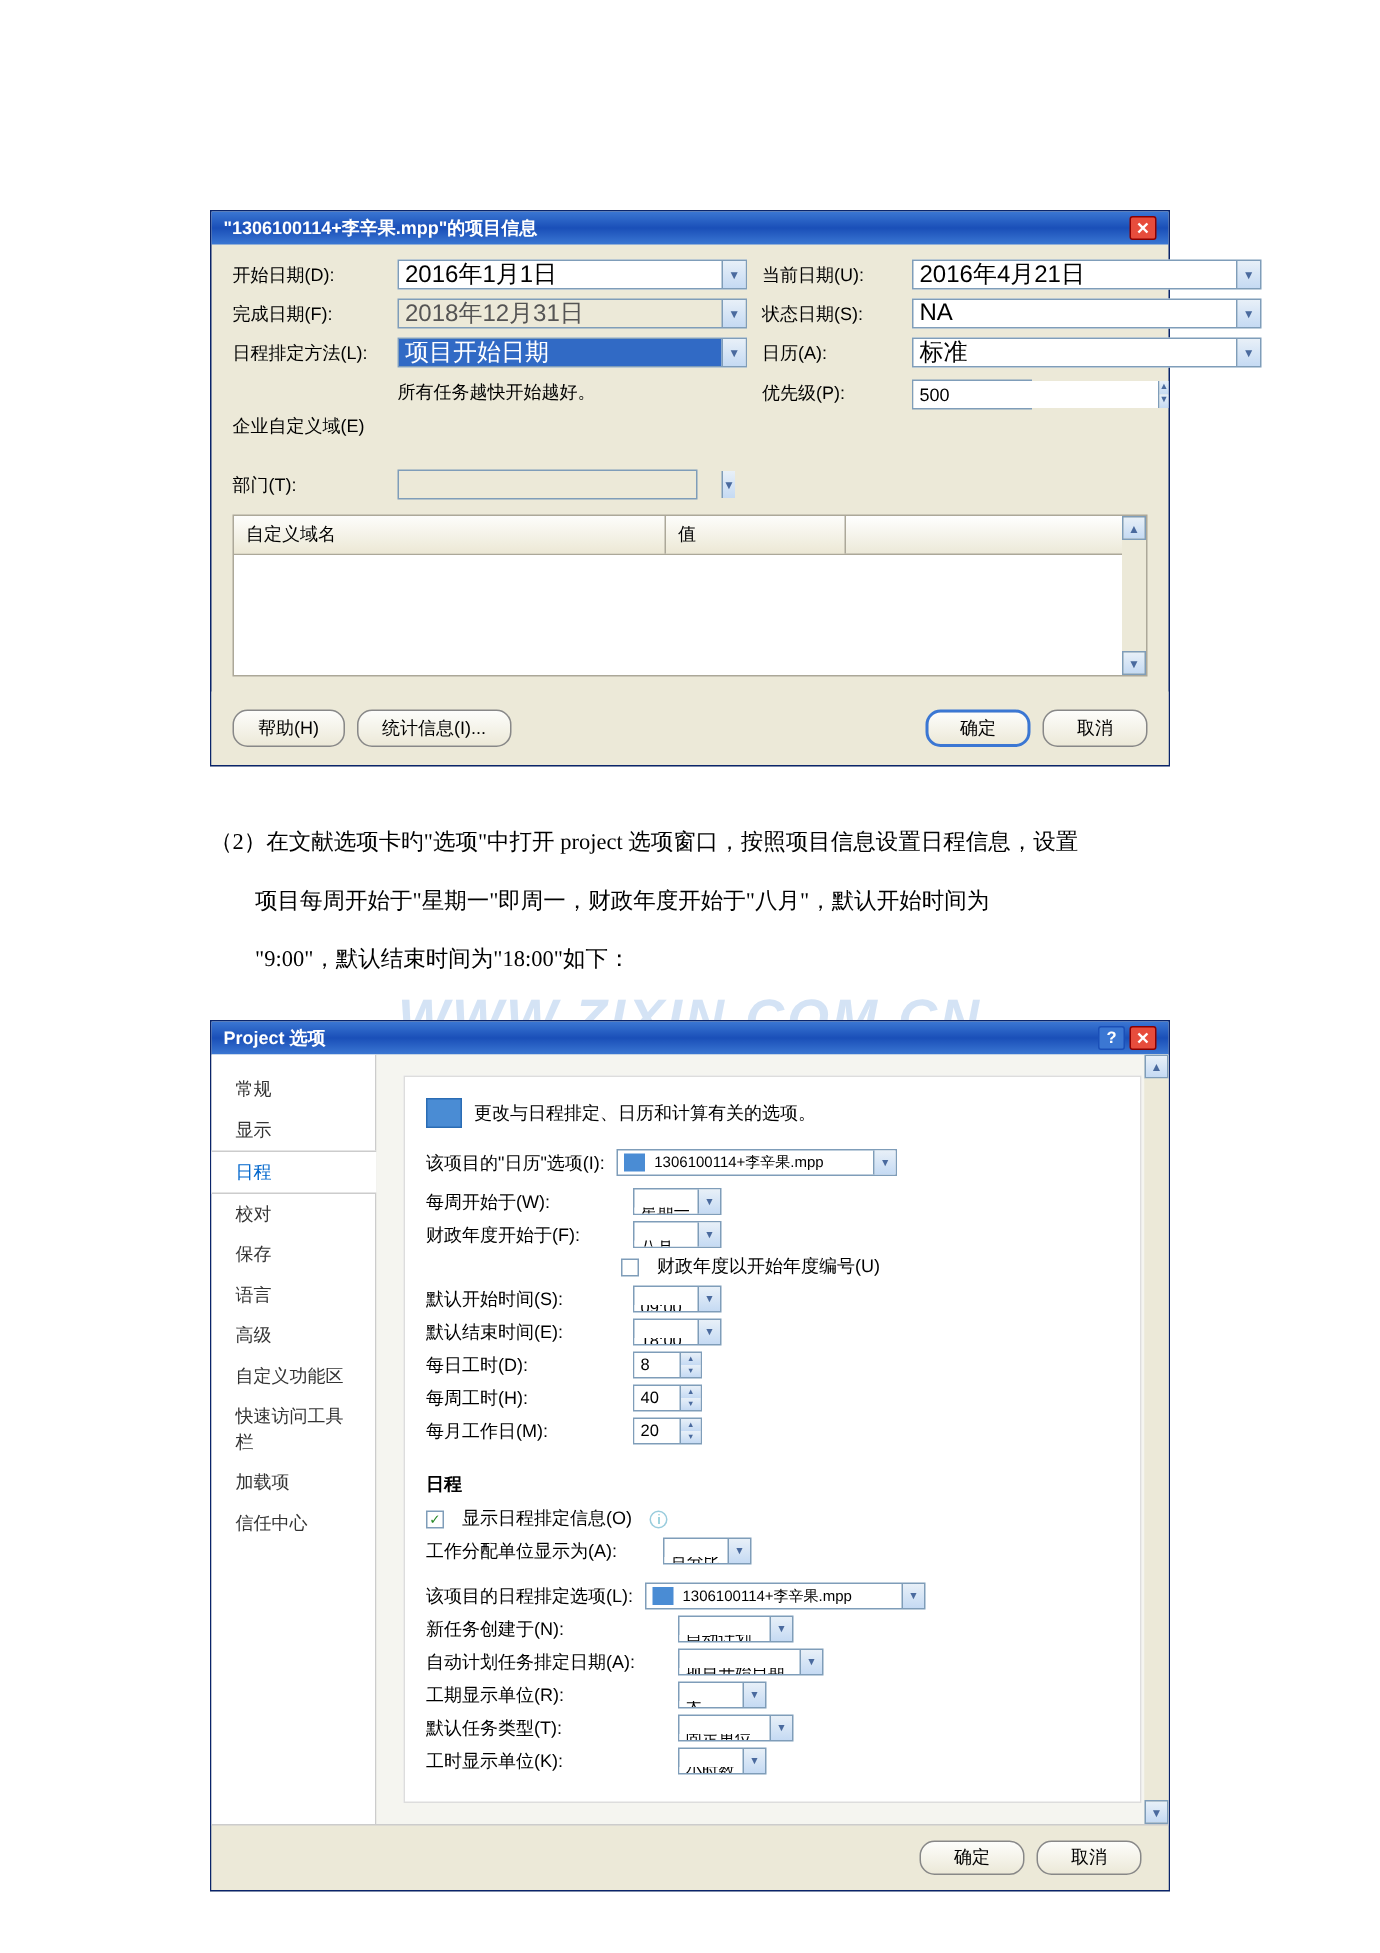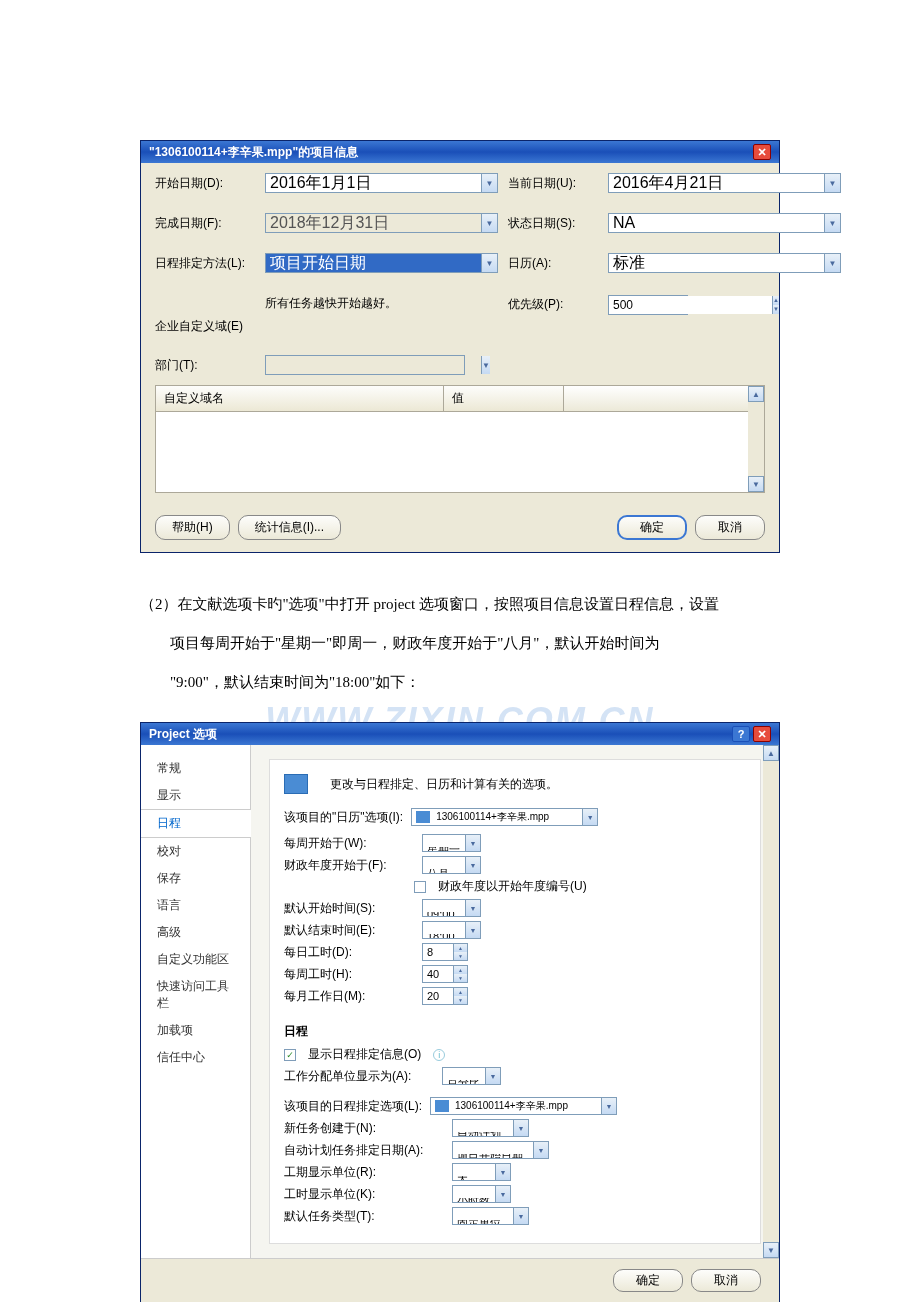--- a/index.html
+++ b/index.html
@@ -5,21 +5,21 @@
 * { box-sizing: border-box; margin: 0; padding: 0; }
 body { font-family: "Microsoft YaHei", SimSun, sans-serif; font-size: 12px; background: #fff; width: 920px; }
 .page { padding: 140px 140px 40px 140px; }
 .dlg { border: 1px solid #0a246a; background: #ece9d8; position: relative; }
 .titlebar { background: linear-gradient(to bottom, #3b77d3, #1a4fb8, #3b77d3); color: #fff; padding: 3px 8px; font-size: 12px; display: flex; align-items: center; justify-content: space-between; height: 22px; }
 .titlebar .t { font-weight: bold; }
 .close-btn { width: 18px; height: 16px; background: #e74c3c; color: #fff; display: flex; align-items: center; justify-content: center; font-weight: bold; border: 1px solid #8b0000; border-radius: 2px; font-size: 11px; cursor: pointer; }
 .help-close { display: flex; gap: 3px; }
 .help-btn { width: 18px; height: 16px; background: #3b77d3; color: #fff; display: flex; align-items: center; justify-content: center; font-weight: bold; border: 1px solid #1a4fb8; border-radius: 2px; font-size: 11px; cursor: pointer; }
 .dlg-body { padding: 10px 14px; }
-.form-grid { display: grid; grid-template-columns: 100px 1fr 90px 1fr; gap: 20px 10px; align-items: center; }
+.form-grid { display: grid; grid-template-columns: 100px 1fr 90px 1fr; gap: 6px 10px; align-items: center; }
 .lbl { font-size: 12px; }
 .combo { display: flex; border: 1px solid #7f9db9; background: #fff; height: 20px; }
 .combo.dis { background: #ece9d8; color: #999; }
 .combo input { border: none; flex: 1; font-size: 16px; padding: 0 4px; background: transparent; outline: none; }
 .combo .arrow { width: 16px; background: linear-gradient(to bottom, #e8f0f8, #c5daf3); border-left: 1px solid #7f9db9; display: flex; align-items: center; justify-content: center; font-size: 8px; color: #4a6a9e; cursor: pointer; }
 .combo.sel input { background: #316ac5; color: #fff; }
 .spinner { display: flex; border: 1px solid #7f9db9; background: #fff; height: 20px; width: 80px; }
 .spinner input { border: none; flex: 1; font-size: 12px; padding: 0 4px; outline: none; }
 .spinner .spins { width: 16px; display: flex; flex-direction: column; border-left: 1px solid #7f9db9; }
 .spinner .spins div { flex: 1; background: linear-gradient(to bottom, #e8f0f8, #c5daf3); display: flex; align-items: center; justify-content: center; font-size: 6px; color: #4a6a9e; cursor: pointer; }
@@ -41,21 +41,21 @@
 .desc-text { padding: 32px 0 24px 0; font-size: 15px; line-height: 2.6; font-family: SimSun, serif; }
 .desc-text .indent { text-indent: 2em; display: block; }
 .watermark { text-align: center; color: #d4e3f5; font-size: 36px; font-weight: bold; letter-spacing: 2px; margin: -26px 0 -20px 0; font-style: italic; }
 
 .dlg2-body { display: flex; min-height: 480px; }
 .sidebar { width: 110px; background: #fff; border-right: 1px solid #ccc; padding: 10px 0; }
 .sidebar div { padding: 5px 16px; font-size: 12px; color: #333; cursor: pointer; }
 .sidebar div.active { color: #0066cc; border-top: 1px solid #ccc; border-bottom: 1px solid #ccc; background: #fff; margin-right: -1px; position: relative; }
 .content { flex: 1; background: #f5f5f0; padding: 14px 18px; position: relative; overflow: hidden; }
 .content-inner { background: #fff; padding: 14px; border: 1px solid #ddd; }
-.section-head { display: flex; align-items: center; gap: 22px; margin-bottom: 14px; }
+.section-head { display: flex; align-items: center; gap: 8px; margin-bottom: 14px; }
 .section-head .icon { width: 24px; height: 20px; background: #4a8cd4; border: 1px solid #2a6cb4; }
 .row { display: flex; align-items: center; gap: 8px; margin: 4px 0; font-size: 12px; }
 .row .rlbl { min-width: 130px; }
 .small-combo { display: inline-flex; border: 1px solid #7f9db9; background: #fff; height: 18px; }
 .small-combo input { border: none; width: 42px; font-size: 11px; padding: 0 4px; outline: none; margin-top: 12px; }
 .small-combo .arrow { width: 15px; background: linear-gradient(to bottom, #e8f0f8, #c5daf3); border-left: 1px solid #7f9db9; display: flex; align-items: center; justify-content: center; font-size: 7px; color: #4a6a9e; cursor: pointer; }
 .small-spin { display: inline-flex; border: 1px solid #7f9db9; background: #fff; height: 18px; }
 .small-spin input { border: none; width: 30px; font-size: 11px; padding: 0 4px; outline: none; }
 .small-spin .spins { width: 14px; display: flex; flex-direction: column; border-left: 1px solid #7f9db9; }
 .small-spin .spins div { flex: 1; background: linear-gradient(to bottom, #e8f0f8, #c5daf3); display: flex; align-items: center; justify-content: center; font-size: 5px; color: #4a6a9e; cursor: pointer; }
@@ -312,30 +312,30 @@
               </div>
             </div>
         <div class="row">
               <span class="rlbl" style="min-width:160px">工期显示单位(R):</span>
               <div class="small-combo">
                 <input value="天" style="">
                 <div class="arrow">▼</div>
               </div>
             </div>
         <div class="row">
+              <span class="rlbl" style="min-width:160px">默认任务类型(T):</span>
+              <div class="small-combo">
+                <input style="width: 60px;" value="固定单位">
+                <div class="arrow">▼</div>
+              </div>
+            </div>
+        <div class="row">
               <span class="rlbl" style="min-width:160px">工时显示单位(K):</span>
               <div class="small-combo">
                 <input value="小时数" style="">
-                <div class="arrow">▼</div>
-              </div>
-            </div>
-        <div class="row">
-              <span class="rlbl" style="min-width:160px">默认任务类型(T):</span>
-              <div class="small-combo">
-                <input style="width: 60px;" value="固定单位">
                 <div class="arrow">▼</div>
               </div>
             </div>
       </div>
       <div class="content-scroll">
         <div class="sb-btn">▲</div>
         <div class="sb-track"></div>
         <div class="sb-btn">▼</div>
       </div>
     </div>

